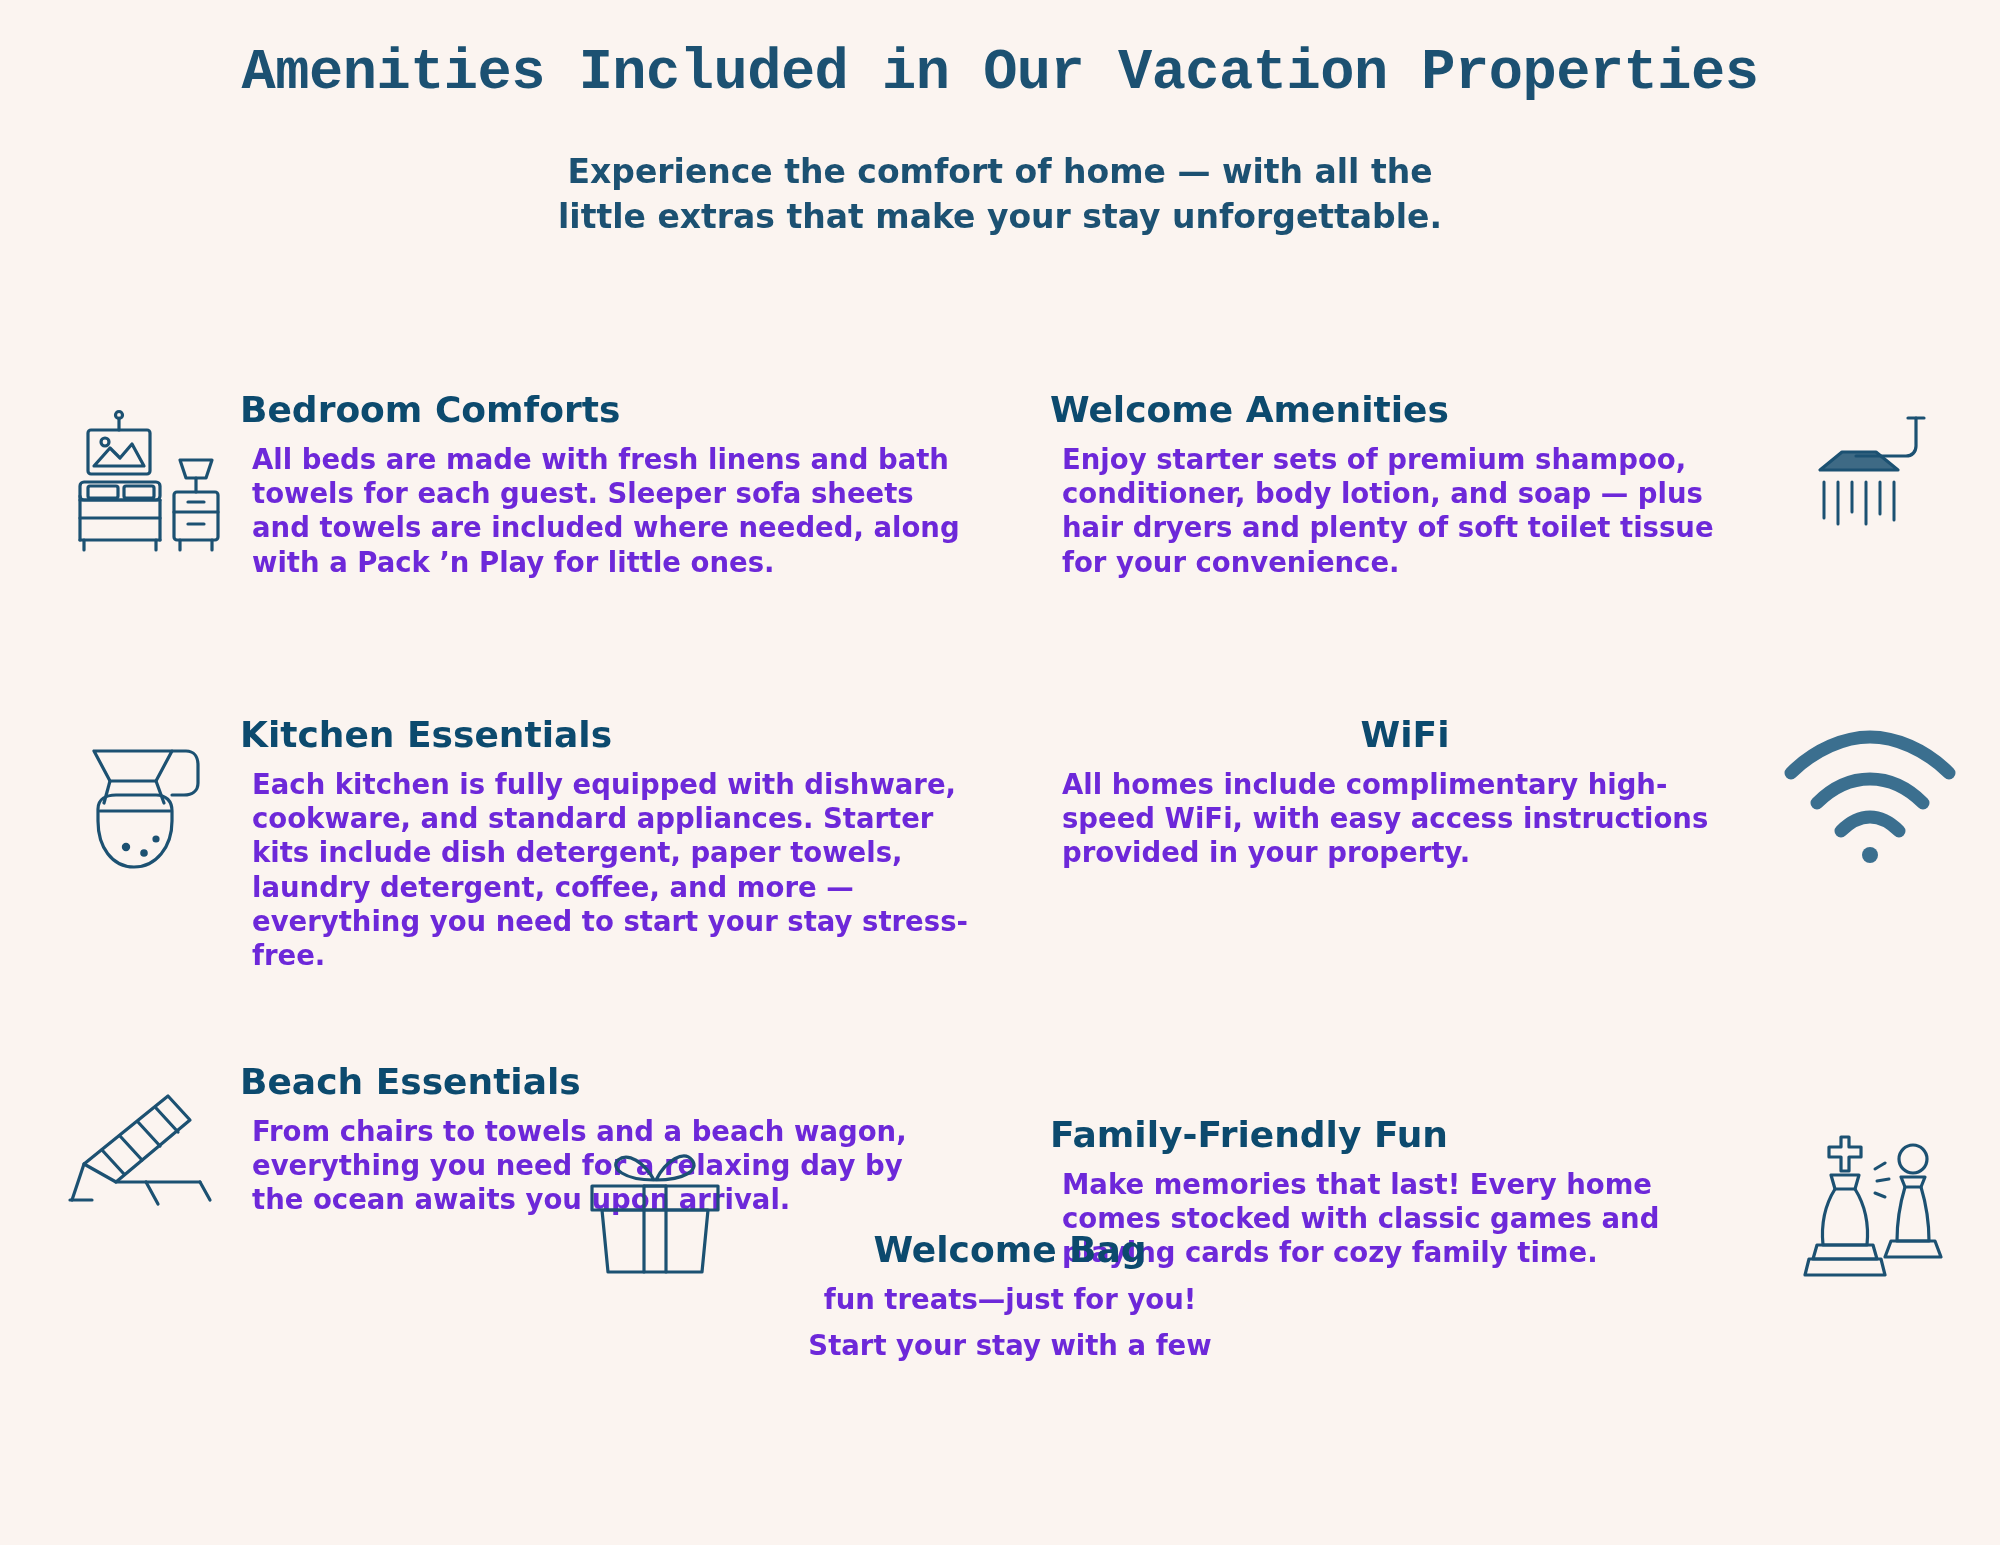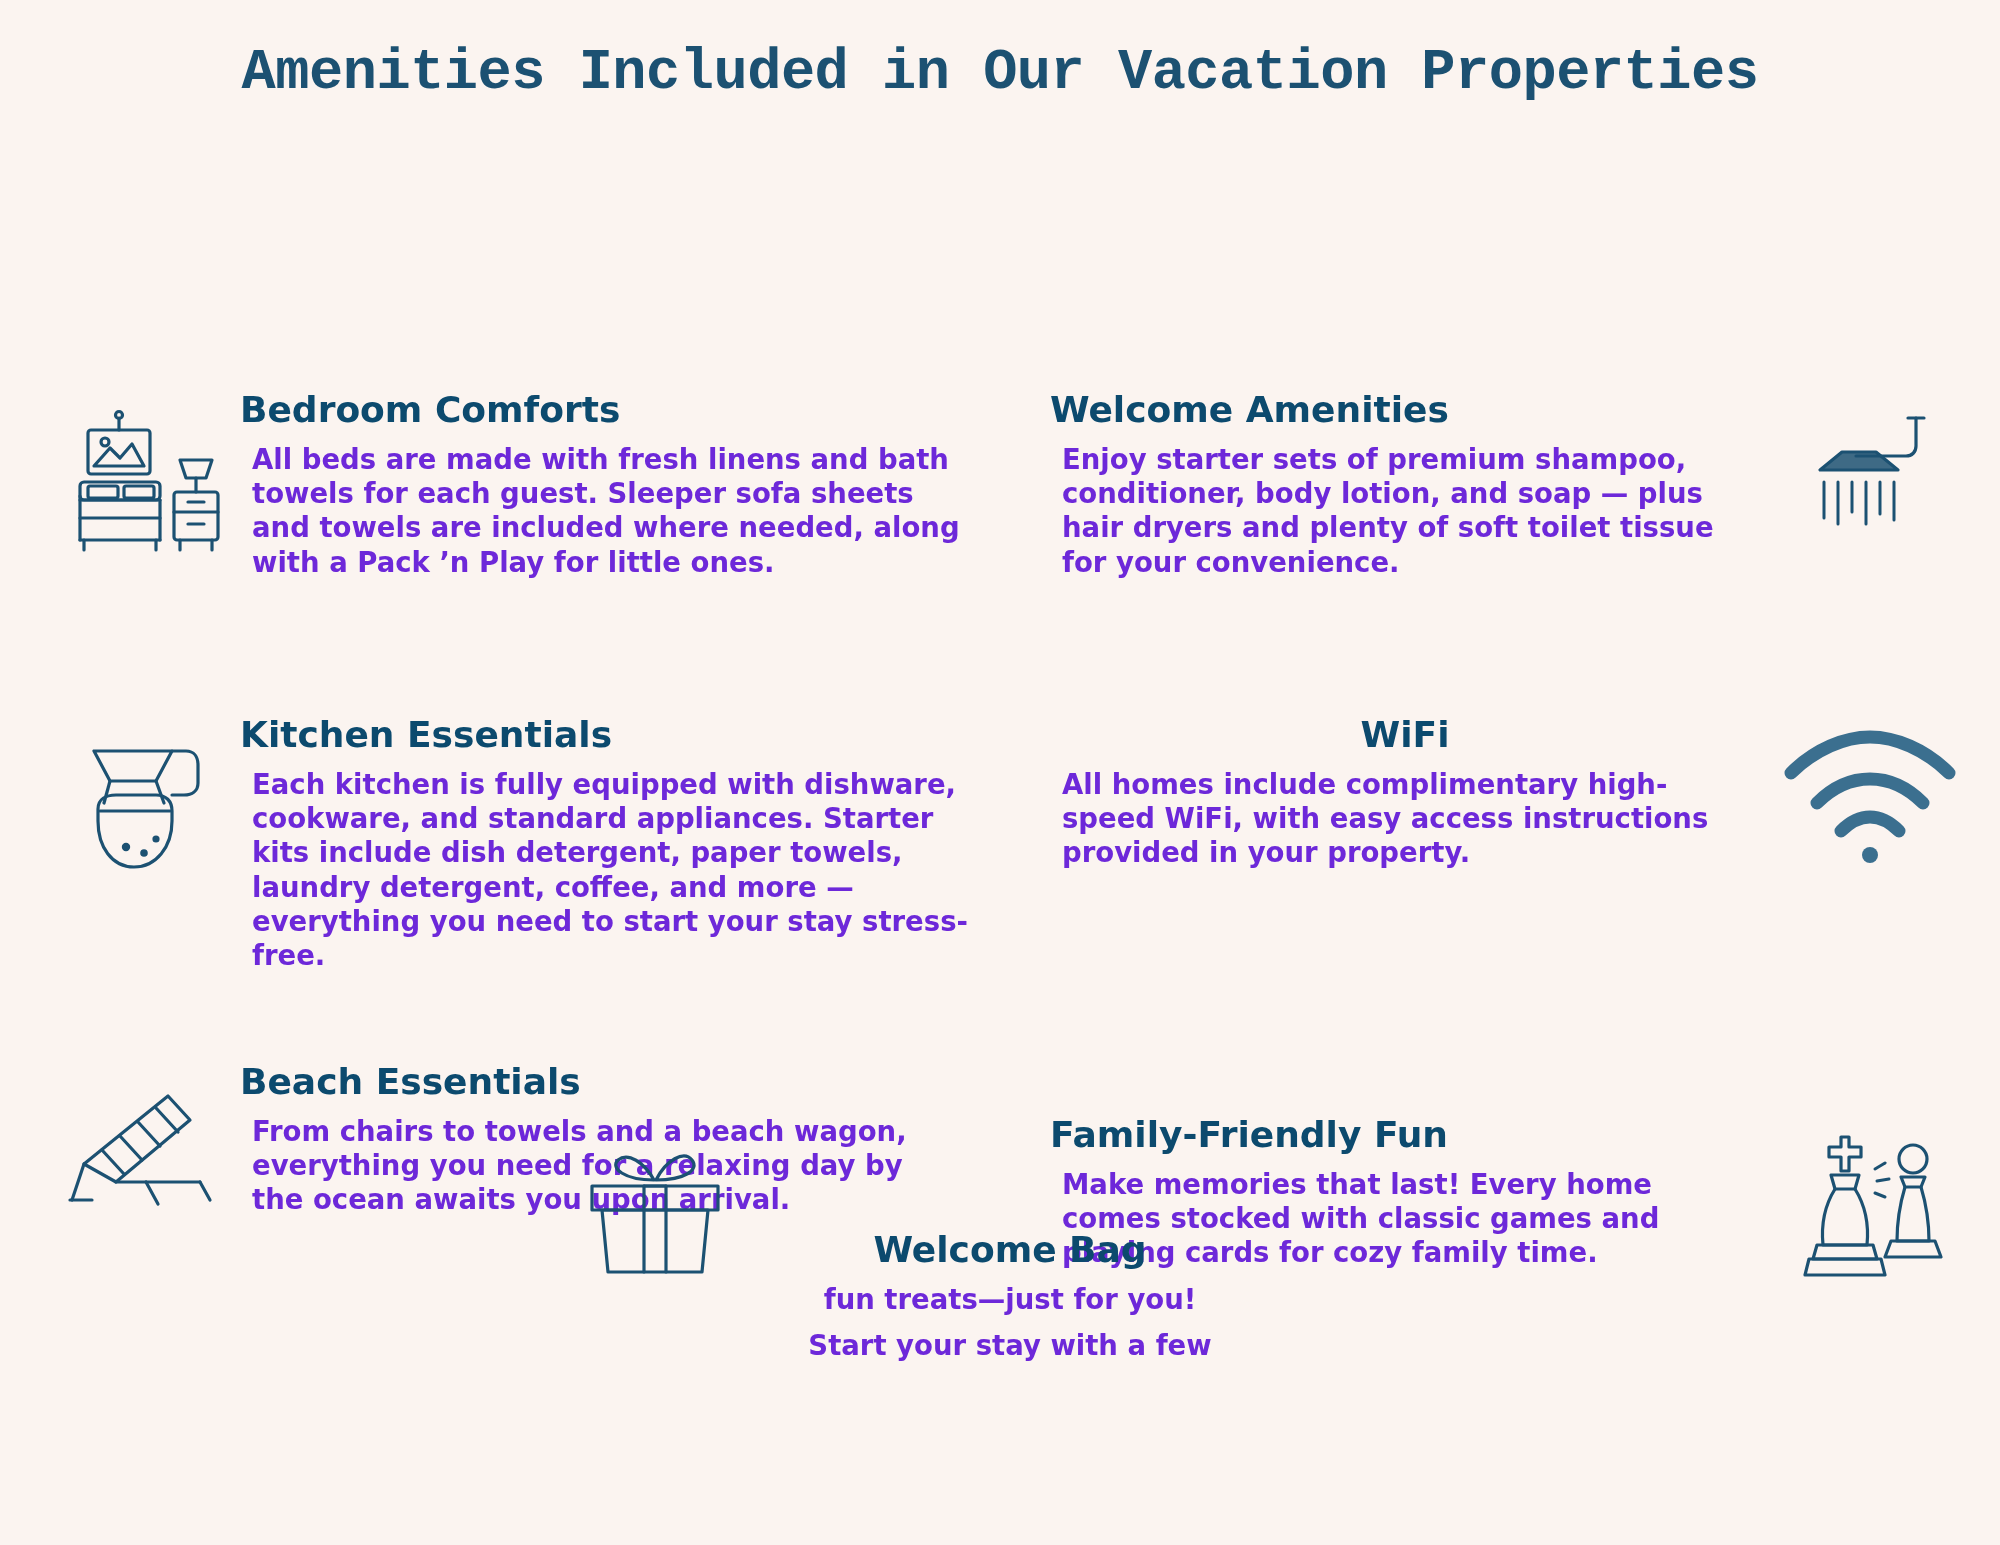--- a/index.html
+++ b/index.html
@@ -93,20 +93,24 @@
 
   svg { display: block; }
 </style>
 </head>
 <body>
 
 <div class="page">
 
   <h1 class="title">Amenities Included in Our Vacation Properties</h1>
 
+  <div class="subtitle">
+    <div>Experience the comfort of home — with all the</div>
+    <div>little extras that make your stay unforgettable.</div>
+  </div>
 
   <div class="block b-bedroom">
     <div class="icon-box icon-left">
       <svg width="160" height="160" viewBox="0 0 160 160" fill="none" stroke="#1c5172" stroke-width="3.2" stroke-linecap="round" stroke-linejoin="round">
 
         <rect x="28" y="30" width="62" height="44" rx="3"></rect>
         <path d="M59 18 L59 30"></path>
         <circle cx="59" cy="15" r="3.5"></circle>
         <path d="M34 66 L50 48 L60 58 L72 44 L84 66 Z"></path>
         <circle cx="45" cy="42" r="4"></circle>

